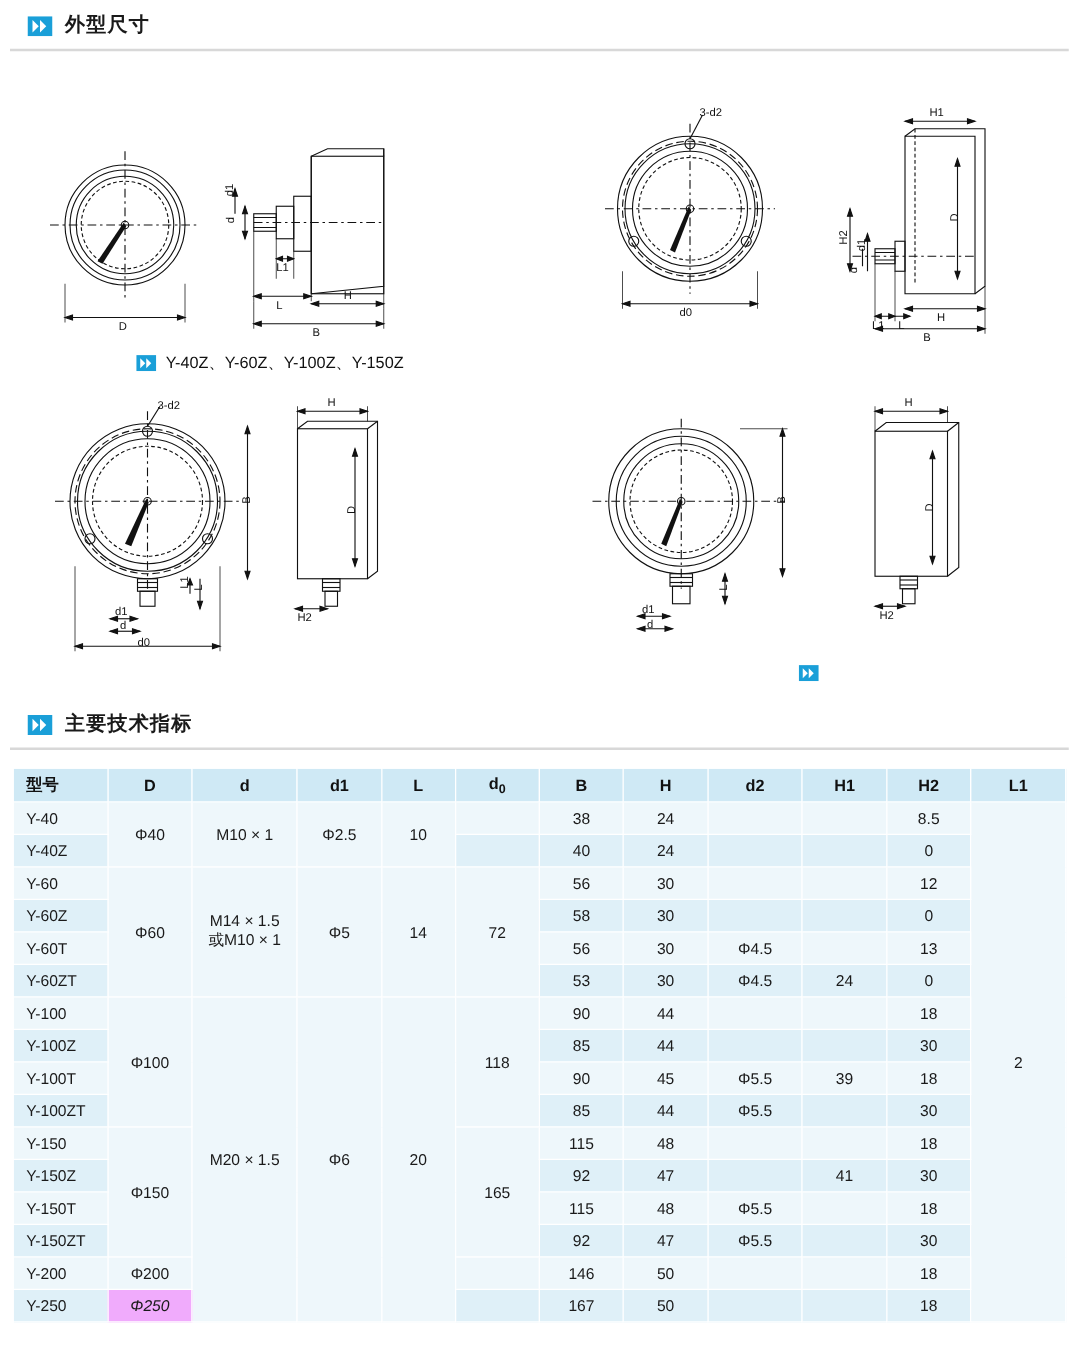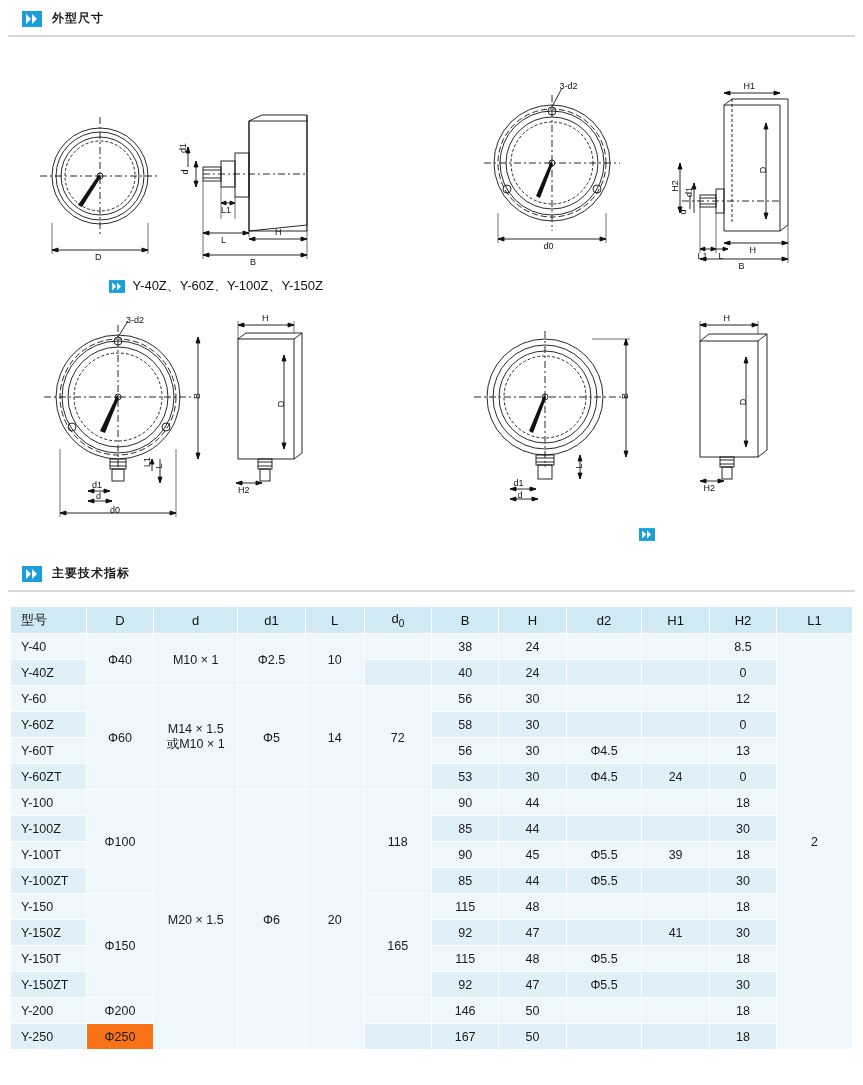--- a/index.html
+++ b/index.html
@@ -19,21 +19,21 @@
   
   .section-header {
     display: flex;
     align-items: center;
     gap: 10px;
     padding: 10px 14px 8px 14px;
     border-bottom: 2px solid #d8d8d8;
     margin: 0 8px;
   }
   .section-header .title {
-    font-size: 12px;
+    font-size: 16px;
     font-weight: bold;
     color: #1a1a1a;
     letter-spacing: 1px;
   }
   .arrow-badge {
     width: 20px; height: 16px;
     position: relative;
     flex: 0 0 auto;
   }
   .arrow-badge svg { display:block; }
@@ -76,41 +76,41 @@
   table.spec {
     border-collapse: collapse;
     width: 100%;
     font-size: 12.5px;
     color: #1a1a1a;
   }
   table.spec th {
     background: #cfe9f5;
     border: 1px solid #ffffff;
     height: 27px;
-    font-weight: normal;
+    font-weight: bold;
     font-size: 13px;
     text-align: center;
     color: #111;
   }
   table.spec th.first { text-align: left; padding-left: 10px; }
   table.spec td {
     border: 1px solid #ffffff;
     height: 26px;
     text-align: center;
     vertical-align: middle;
     background: #eef7fb;
   }
   table.spec tr.alt td { background: #dff0f8; }
   table.spec td.model {
     text-align: left;
     padding-left: 10px;
     font-size: 12.5px;
   }
   table.spec td.span-cell { background: #eef7fb; }
-  table.spec tr.alt td.span-cell { background: #f97316; }
+  table.spec tr.alt td.span-cell { background: #f0abfc; font-style: italic; }
   .tbl-sub { font-size: 10px; vertical-align: sub; }
 
   
   .lbl {
     position: absolute;
     font-family: "Liberation Sans", sans-serif;
     font-size: 9px;
     color: #111;
     white-space: nowrap;
   }

